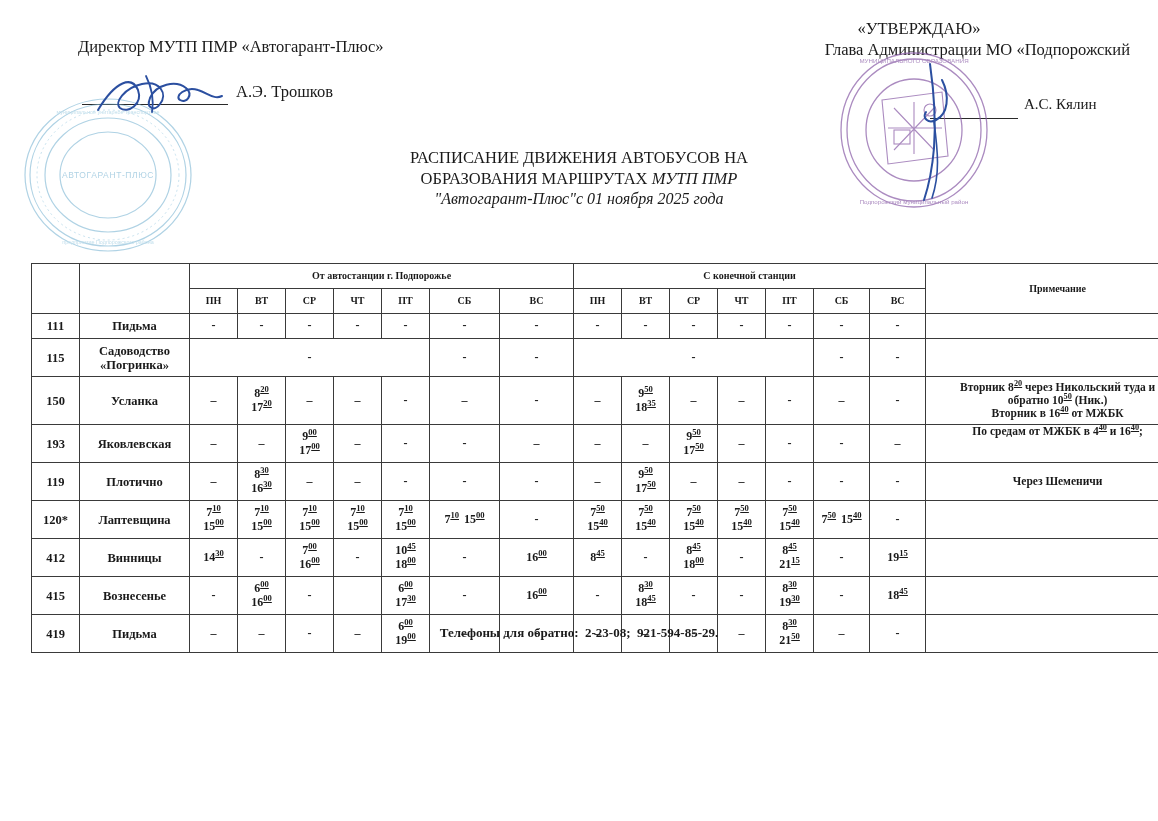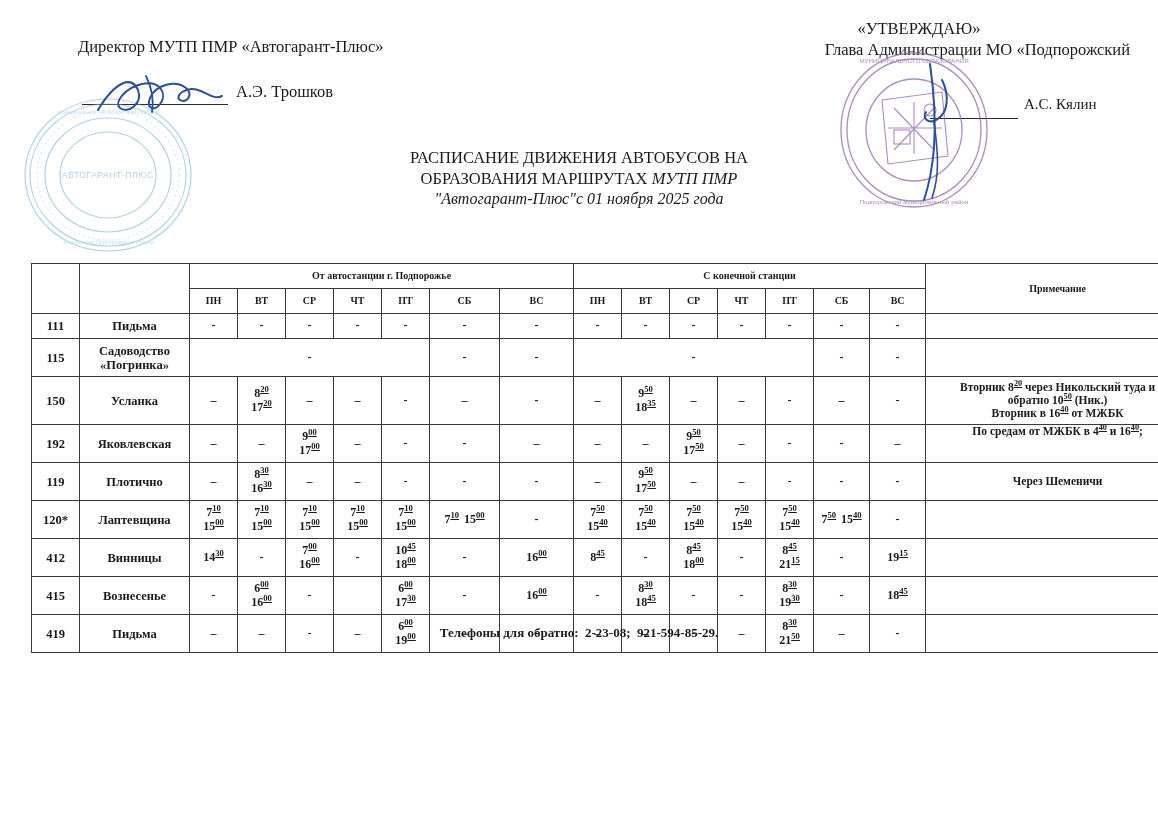--- a/index.html
+++ b/index.html
@@ -380,21 +380,21 @@
       <td class="day dash">–</td>
       <td class="day dash">-</td>
       <td class="note">
         <div><span>Вторник   8</span><sup>20</sup><span> через Никольский туда и</span></div>
         <div><span>обратно 10</span><sup>50</sup><span> (Ник.)</span></div>
         <div><span>Вторник в 16</span><sup>40</sup><span> от МЖБК</span></div>
       </td>
     </tr>
 
     <tr style="height:38px">
-      <td class="rno">192</td>
+      <td class="rno">193</td>
       <td class="rname">Яковлевская</td>
       <td class="day dash">–</td>
       <td class="day dash">–</td>
       <td class="day two-line">
         <span class="time">9<sup>00</sup></span>
         <span class="time">17<sup>00</sup></span>
       </td>
       <td class="day dash">–</td>
       <td class="day dash">-</td>
       <td class="day dash">-</td>

